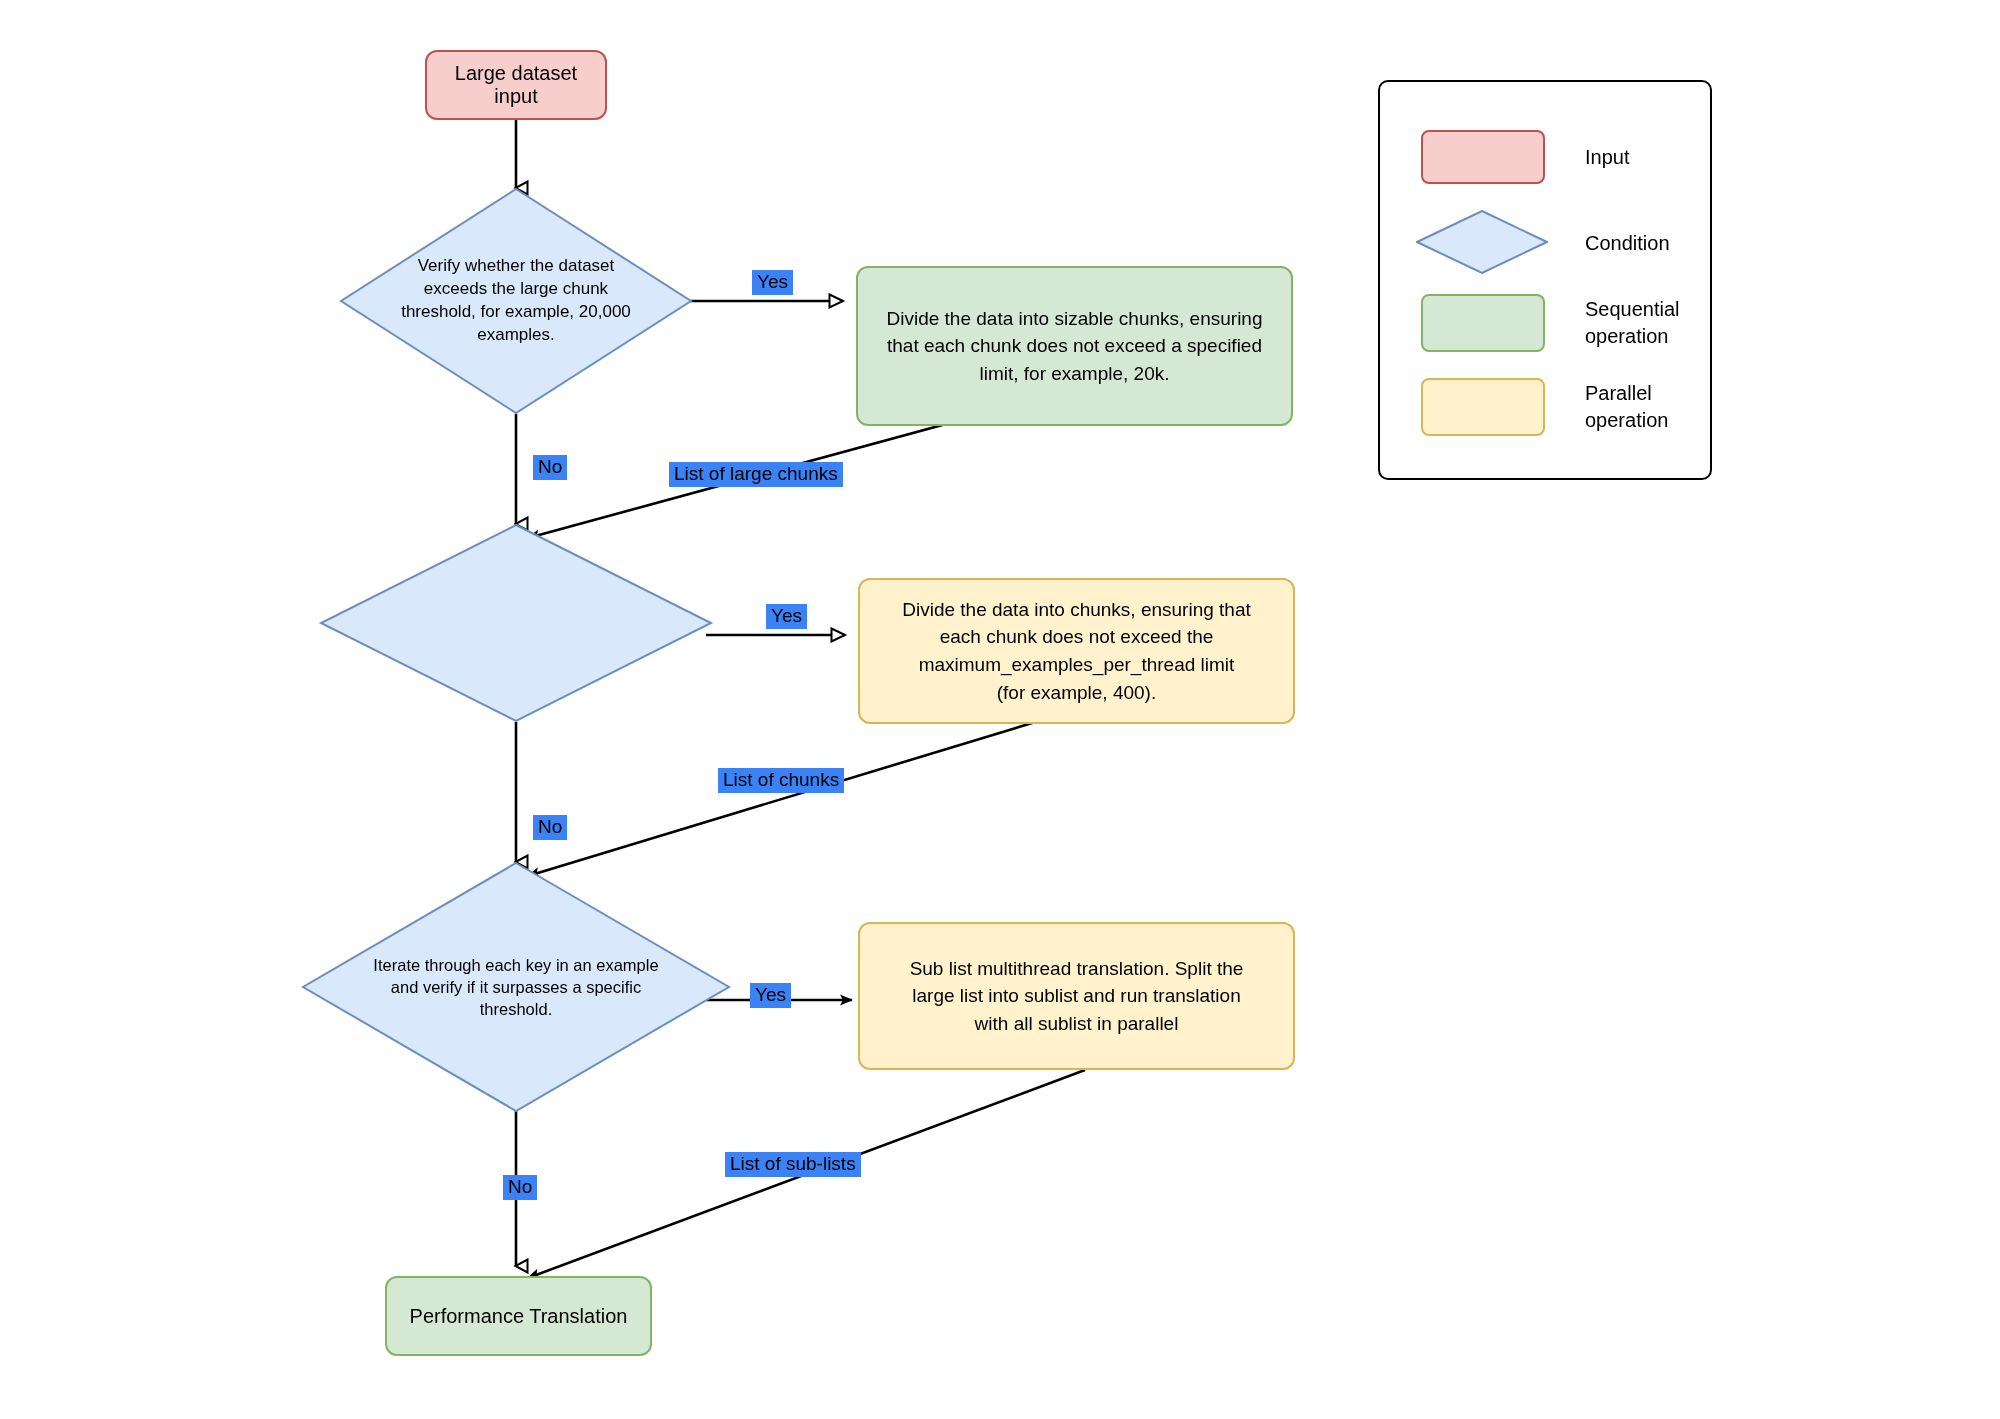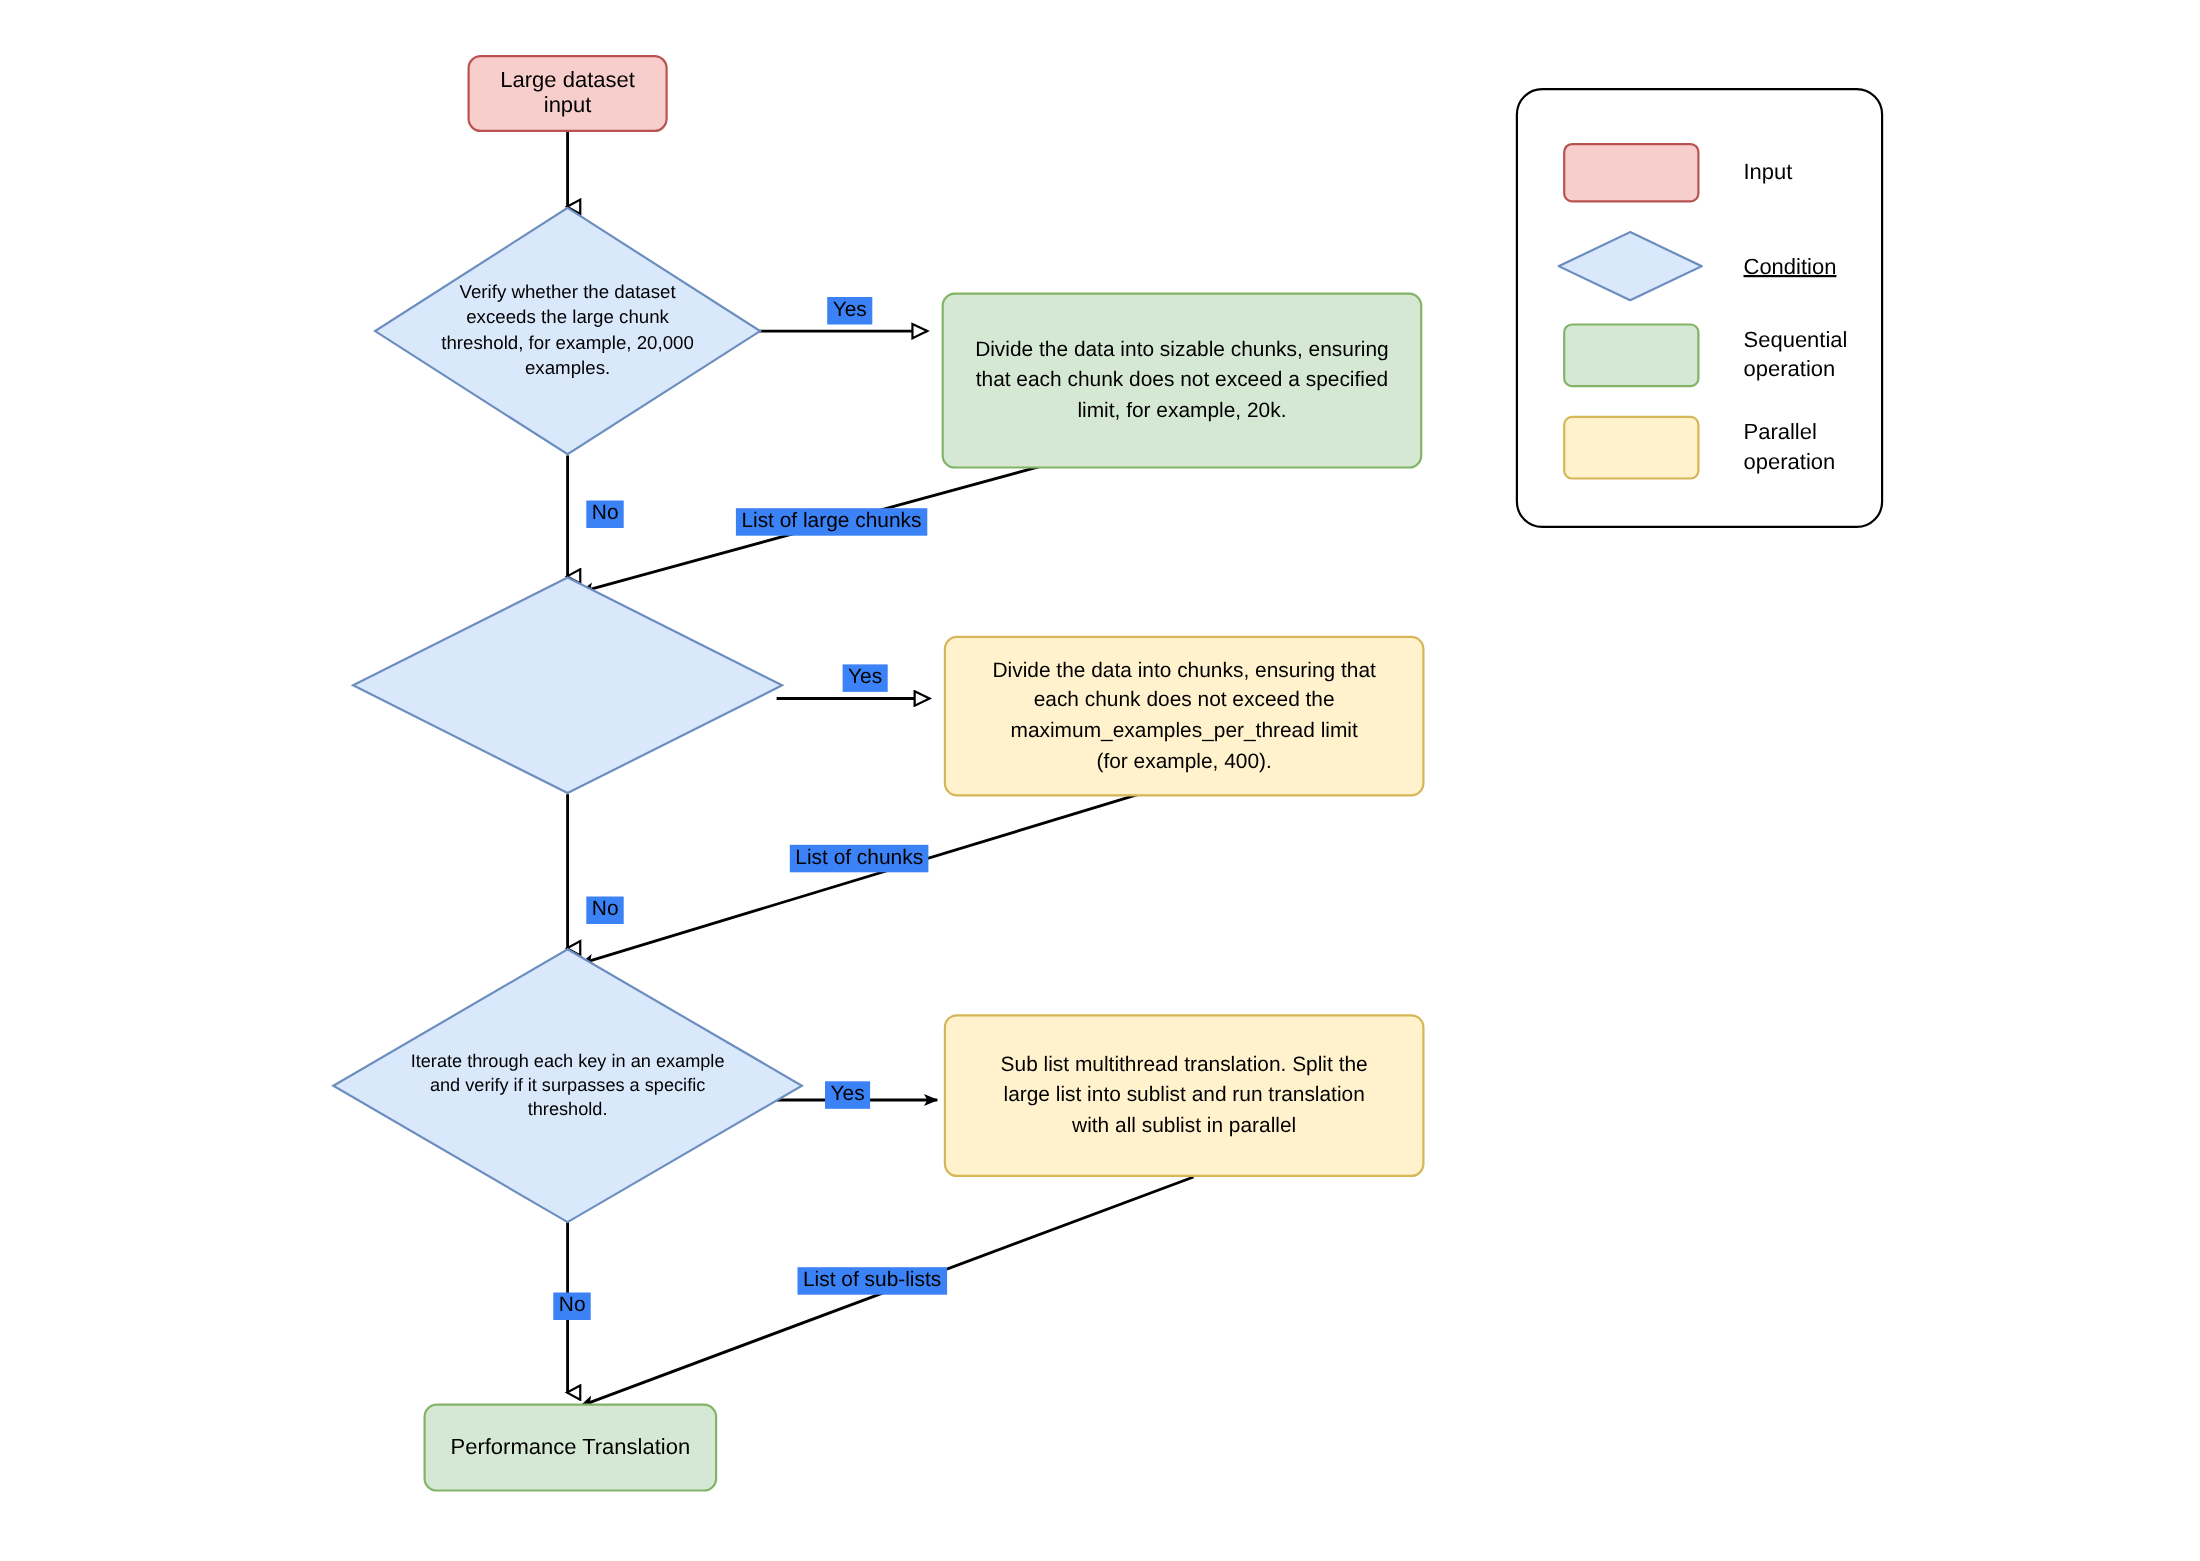--- a/index.html
+++ b/index.html
@@ -84,21 +84,21 @@
     background: #3b82f6;
     padding: 1px 5px;
     white-space: nowrap;
     line-height: 1.2;
   }
   
   .legend {
     position: absolute;
     box-sizing: border-box;
     border: 2px solid #000000;
-    border-radius: 24px;
+    border-radius: 10px;
     background: #ffffff;
   }
   .legend-swatch {
     position: absolute;
     box-sizing: border-box;
     border-radius: 8px;
     border: 2px solid;
   }
   .legend-swatch.input { background:#f8cecc; border-color:#b85450; }
   .legend-swatch.sequential { background:#d5e8d4; border-color:#82b366; }
@@ -228,21 +228,21 @@
   <div class="legend" style="left:1378px; top:80px; width:334px; height:400px;">
 
     <div class="legend-swatch input" style="left:41px; top:48px; width:124px; height:54px;"></div>
     <div class="legend-label" style="left:205px; top:62px; font-size:20px;">Input</div>
 
     <div class="legend-diamond" style="left:36px; top:128px; width:132px; height:64px;">
       <svg width="132" height="64" viewBox="0 0 132 64" xmlns="http://www.w3.org/2000/svg">
         <polygon points="66,1 131,32 66,63 1,32" fill="#dae8fc" stroke="#6c8ebf" stroke-width="2"></polygon>
       </svg>
     </div>
-    <div class="legend-label" style="left:205px; top:148px; font-size:20px;text-decoration:underline;">Condition</div>
+    <div class="legend-label" style="left:205px; top:148px; font-size:20px;">Condition</div>
 
     <div class="legend-swatch sequential" style="left:41px; top:212px; width:124px; height:58px;"></div>
     <div class="legend-label" style="left:205px; top:214px; font-size:20px;">Sequential
 operation</div>
 
     <div class="legend-swatch parallel" style="left:41px; top:296px; width:124px; height:58px;"></div>
     <div class="legend-label" style="left:205px; top:298px; font-size:20px;">Parallel
 operation</div>
   </div>
 

